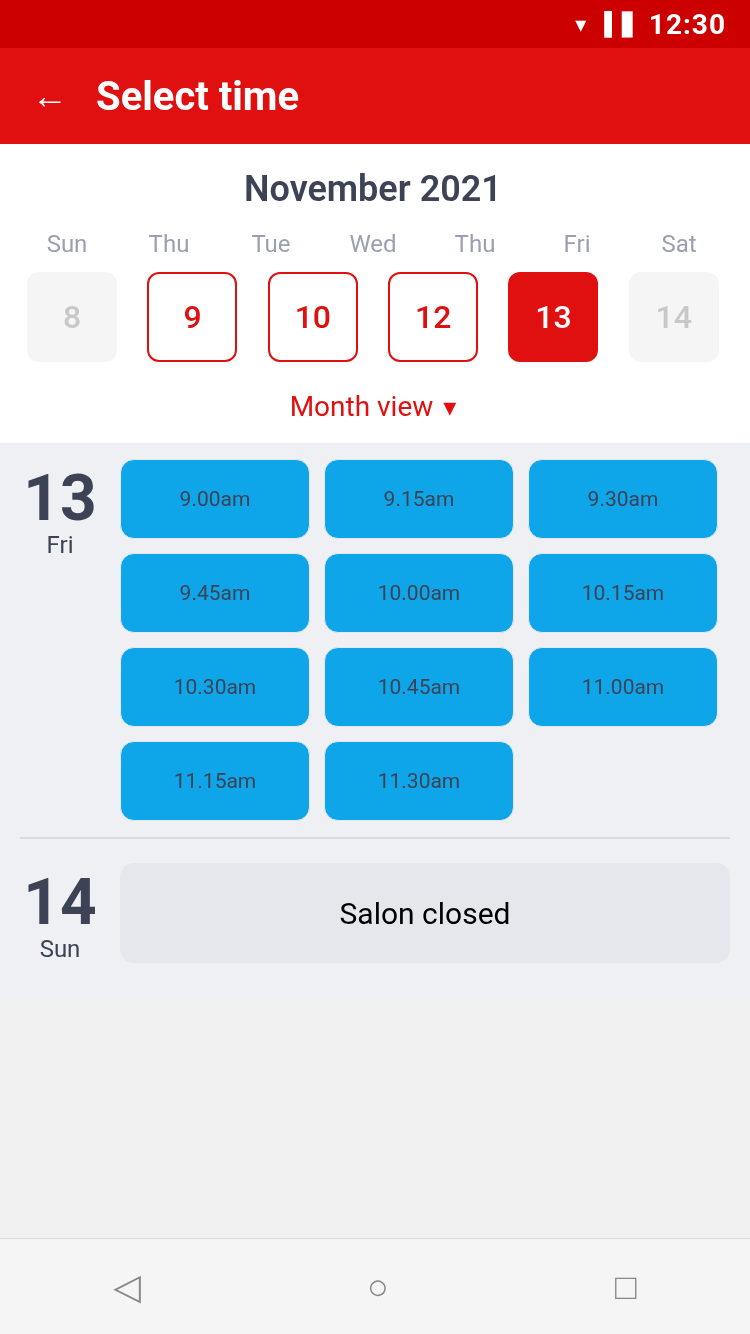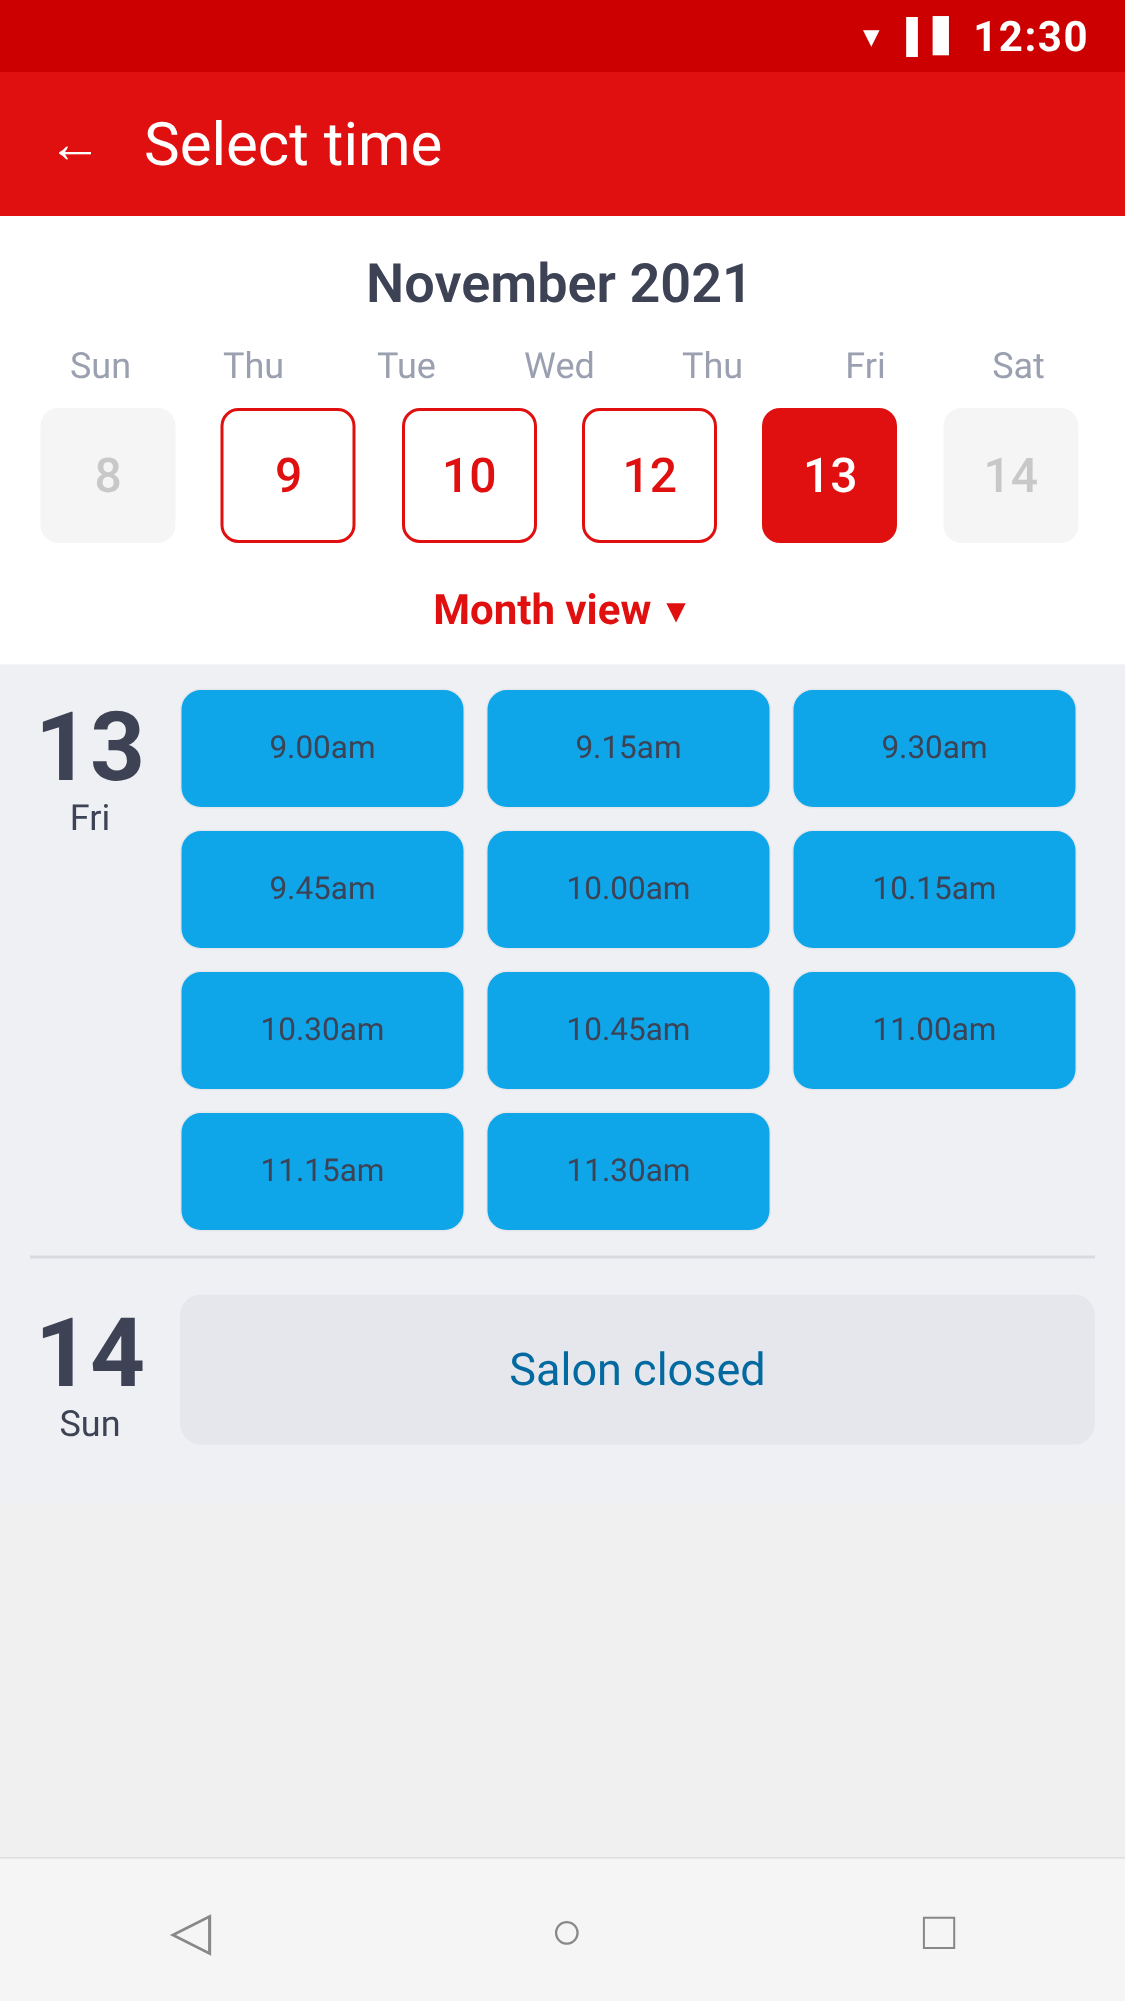--- a/index.html
+++ b/index.html
@@ -47,21 +47,21 @@
       gap: 28px;
     }
     .back-arrow {
       color: white;
       font-size: 36px;
       cursor: pointer;
     }
     .header-title {
       color: white;
       font-size: 40px;
-      font-weight: normal;
+      font-weight: bold;
     }
 
     
     .calendar-section {
       background: #fff;
       padding: 24px 4px 0 0;
     }
     .month-label {
       text-align: center;
       font-size: 36px;
@@ -116,21 +116,21 @@
       display: flex;
       justify-content: center;
       align-items: center;
       padding: 12px 0 20px 0;
       gap: 10px;
       cursor: pointer;
     }
     .month-view-text {
       color: #e01010;
       font-size: 28px;
-      font-weight: 700;
+      font-weight: 400;
     }
     .chevron-down {
       color: #e01010;
       font-size: 26px;
     }
 
     
     .time-section {
       background: #eef0f4;
       padding: 16px 20px 24px 20px;
@@ -188,21 +188,21 @@
     .salon-closed-block {
       background: #e5e7ed;
       border-radius: 14px;
       height: 100px;
       display: flex;
       align-items: center;
       justify-content: center;
       flex: 1;
     }
     .salon-closed-text {
-      color: #0369a1;
+      color: #000000;
       font-size: 30px;
     }
 
     
     .bottom-nav {
       background: #f5f5f5;
       height: 96px;
       display: flex;
       align-items: center;
       justify-content: space-around;

